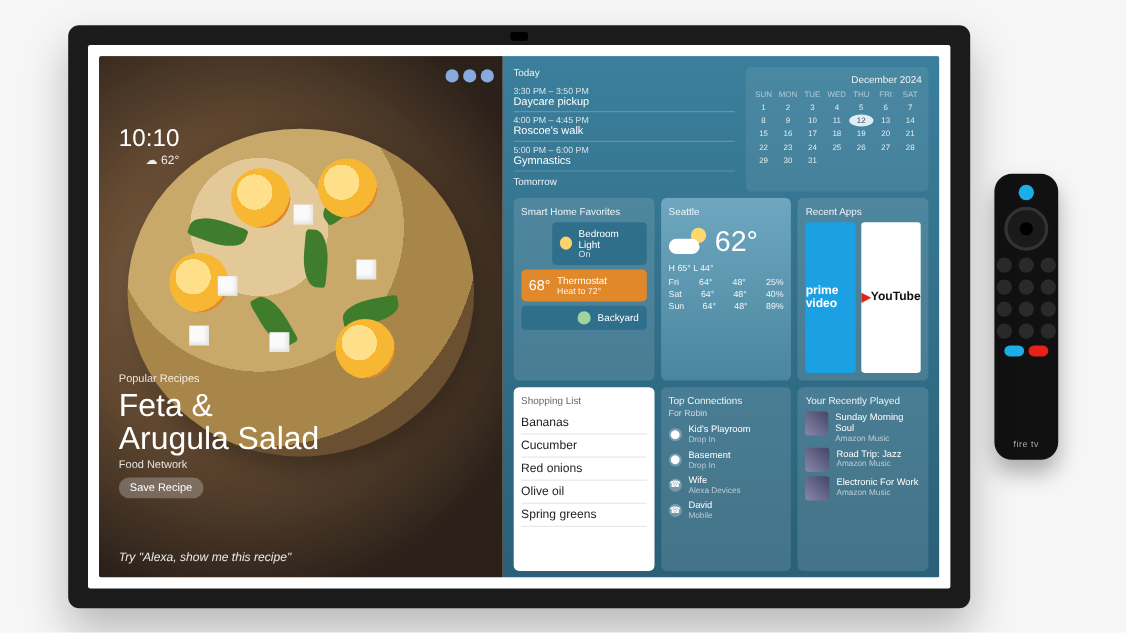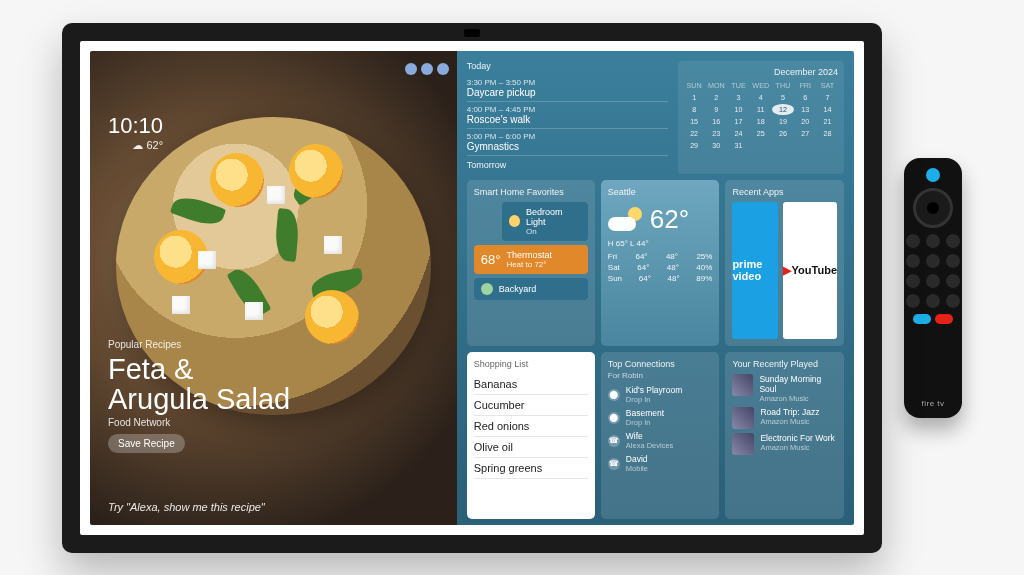--- a/index.html
+++ b/index.html
@@ -43,21 +43,21 @@
   .cal-grid .today{background:#fff;color:#246;border-radius:50%;}
 
   .cards{flex:1;display:grid;grid-template-columns:1.08fr 1fr 1fr;grid-template-rows:1fr 1fr;gap:6px;min-height:0;}
   .card{background:rgba(255,255,255,.12);border-radius:5px;padding:7px;display:flex;flex-direction:column;font-size:9px;overflow:hidden;}
   .card .title{font-size:9px;opacity:.9;margin-bottom:5px;}
 
   
   .tile{border-radius:4px;padding:5px 7px;margin-bottom:4px;display:flex;align-items:center;gap:6px;}
   .tile.light{background:#2f6f8b;margin-left:28px;}
   .tile.therm{background:#e1892a;}
-  .tile.yard{background:#2f6f8b;}
+  .tile.yard{background:#2f6f8b;justify-content:flex-end;}
   .tile .big{font-size:13px;}
   .ico{width:12px;height:12px;border-radius:50%;background:#ffd36b;display:inline-block;}
 
   
   .weather{align-items:flex-start;background:linear-gradient(#6ea7bf,#4a869f);text-align:center;}
   .wnow{display:flex;align-items:center;gap:8px;margin:2px 0 4px;}
   .wtemp{font-size:26px;font-weight:300;}
   .wicon{width:34px;height:24px;position:relative;}
   .sun{position:absolute;right:0;top:0;width:14px;height:14px;border-radius:50%;background:#ffd86b;}
   .cloud{position:absolute;left:0;bottom:0;width:28px;height:14px;border-radius:10px;background:#fff;}

